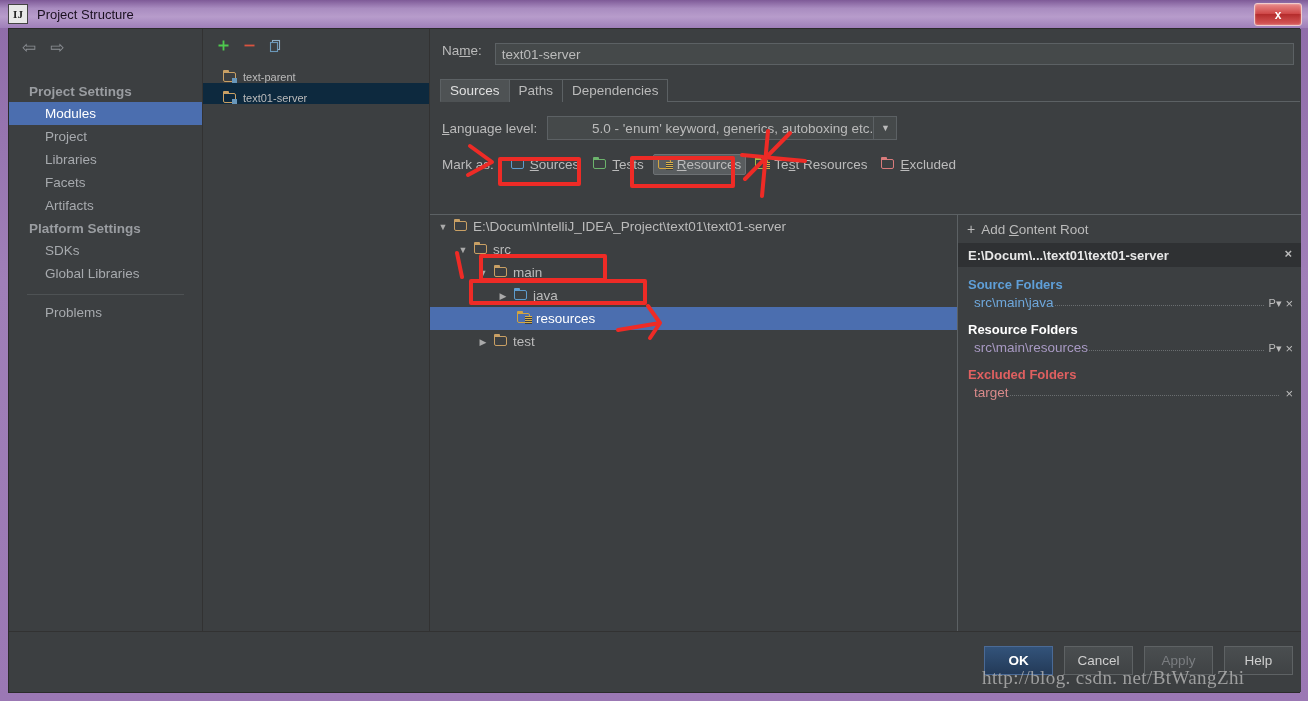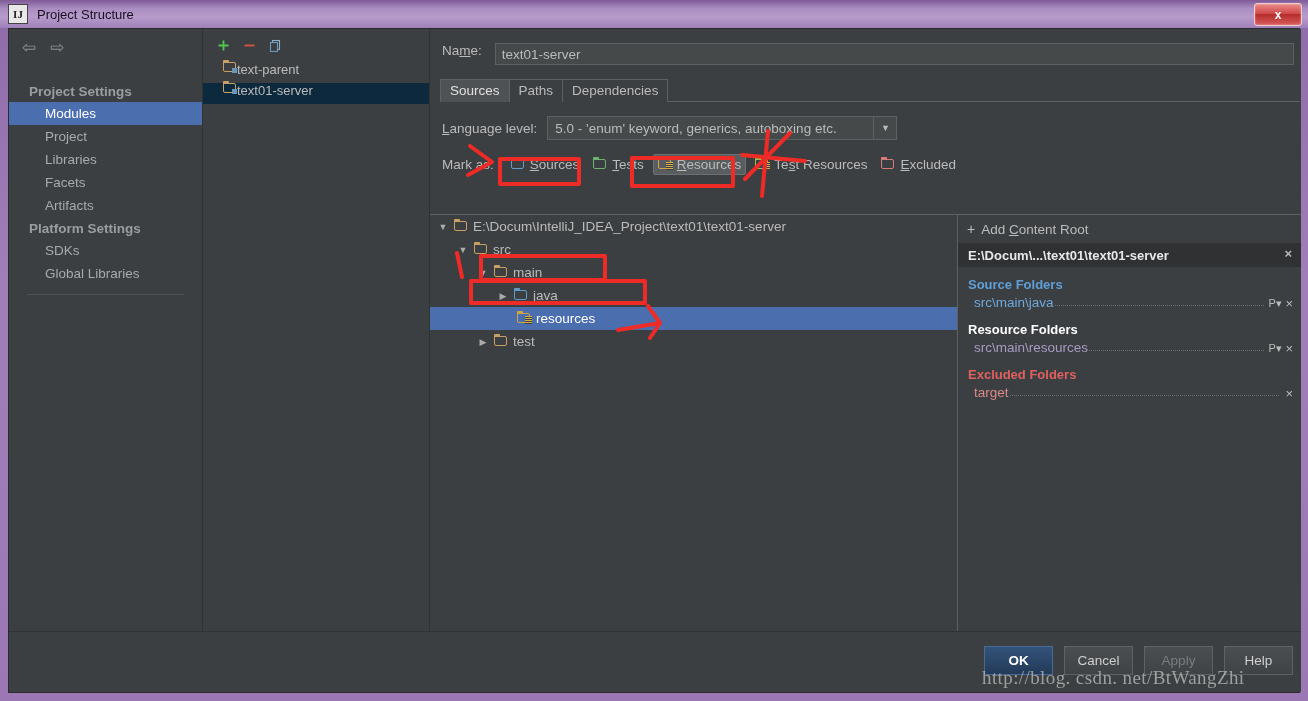--- a/index.html
+++ b/index.html
@@ -109,24 +109,24 @@
     background: #3c3f41;
     border-right: 1px solid #323232;
   }
   #modules-toolbar {
     display: flex; align-items: center; gap: 13px;
     padding: 8px 0 5px 14px;
     height: 20px;
   }
   .tb-icon { line-height: 1; }
   .module-row {
-    display: flex; align-items: flex-start; 
+    display: flex; align-items: flex-end; gap: 6px;
     height: 21px;
     padding-left: 20px;
-    font-size: 13px;
+    font-size: 11px;
     color: #bbbbbb;
   }
   .module-row.selected { background: #0d293e; }
 
   
   .folder {
     width: 14px; height: 11px;
     position: relative;
     display: inline-block;
     flex: none;
@@ -211,20 +211,21 @@
     padding: 14px 0 0 12px;
   }
   #lang-label { font-size: 13.5px; color: #bbb; }
   #lang-combo {
     margin-left: 10px;
     width: 350px; height: 24px;
     background: #45494a;
     border: 1px solid #5c6164;
     display: flex; align-items: center;
     box-sizing: border-box;
+    text-align: right;
   }
   #lang-value {
     flex: 1; font-size: 13.5px; color: #bbb; padding-left: 7px;
     white-space: nowrap; overflow: hidden;
   }
   #lang-arrow {
     width: 22px; height: 100%;
     border-left: 1px solid #5c6164;
     display: flex; align-items: center; justify-content: center;
     font-size: 9px; color: #bbb;
@@ -394,20 +395,21 @@
         <div class="side-item">Project</div>
         <div class="side-item">Libraries</div>
         <div class="side-item">Facets</div>
         <div class="side-item">Artifacts</div>
 
         <div class="side-group">Platform Settings</div>
         <div class="side-item">SDKs</div>
         <div class="side-item">Global Libraries</div>
 
         <div id="side-divider"></div>
+        <div class="side-item" style="padding-top:9px;">Problems</div>
       </div>
     </div>
 
     <div id="modules">
       <div id="modules-toolbar">
         <span class="tb-icon">
           <svg width="13" height="13" viewBox="0 0 13 13">
               <path d="M6.5 1.5v10M1.5 6.5h10" stroke="#4ec94e" stroke-width="1.8" fill="none"></path>
             </svg>
         </span>

